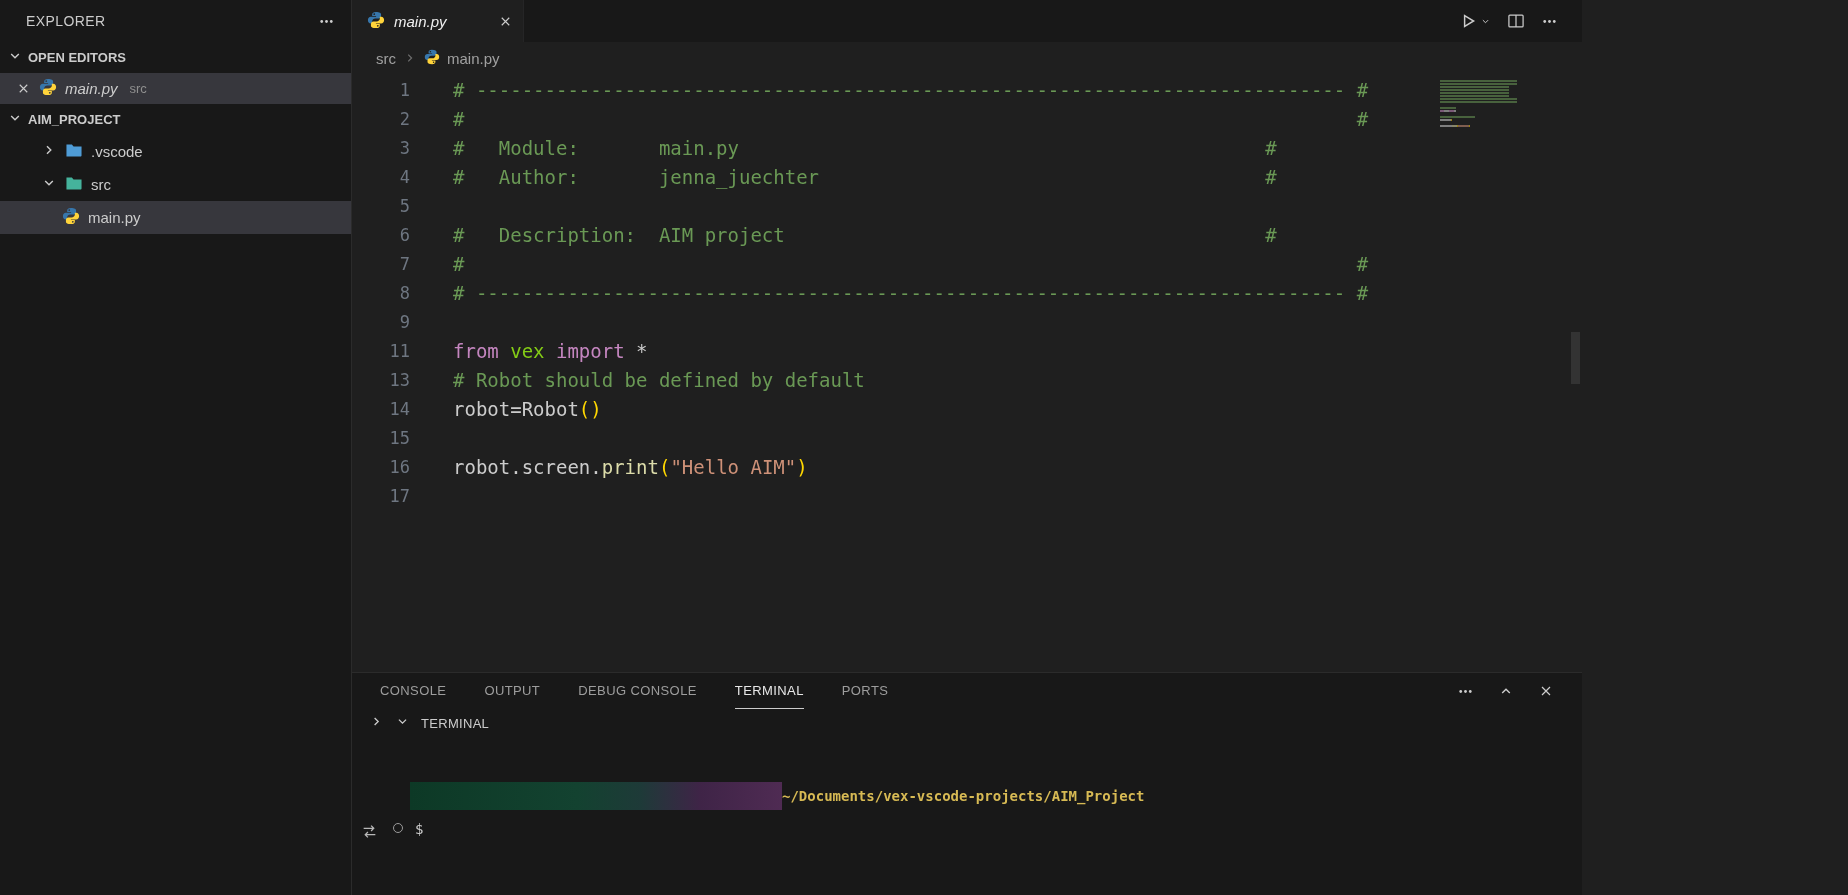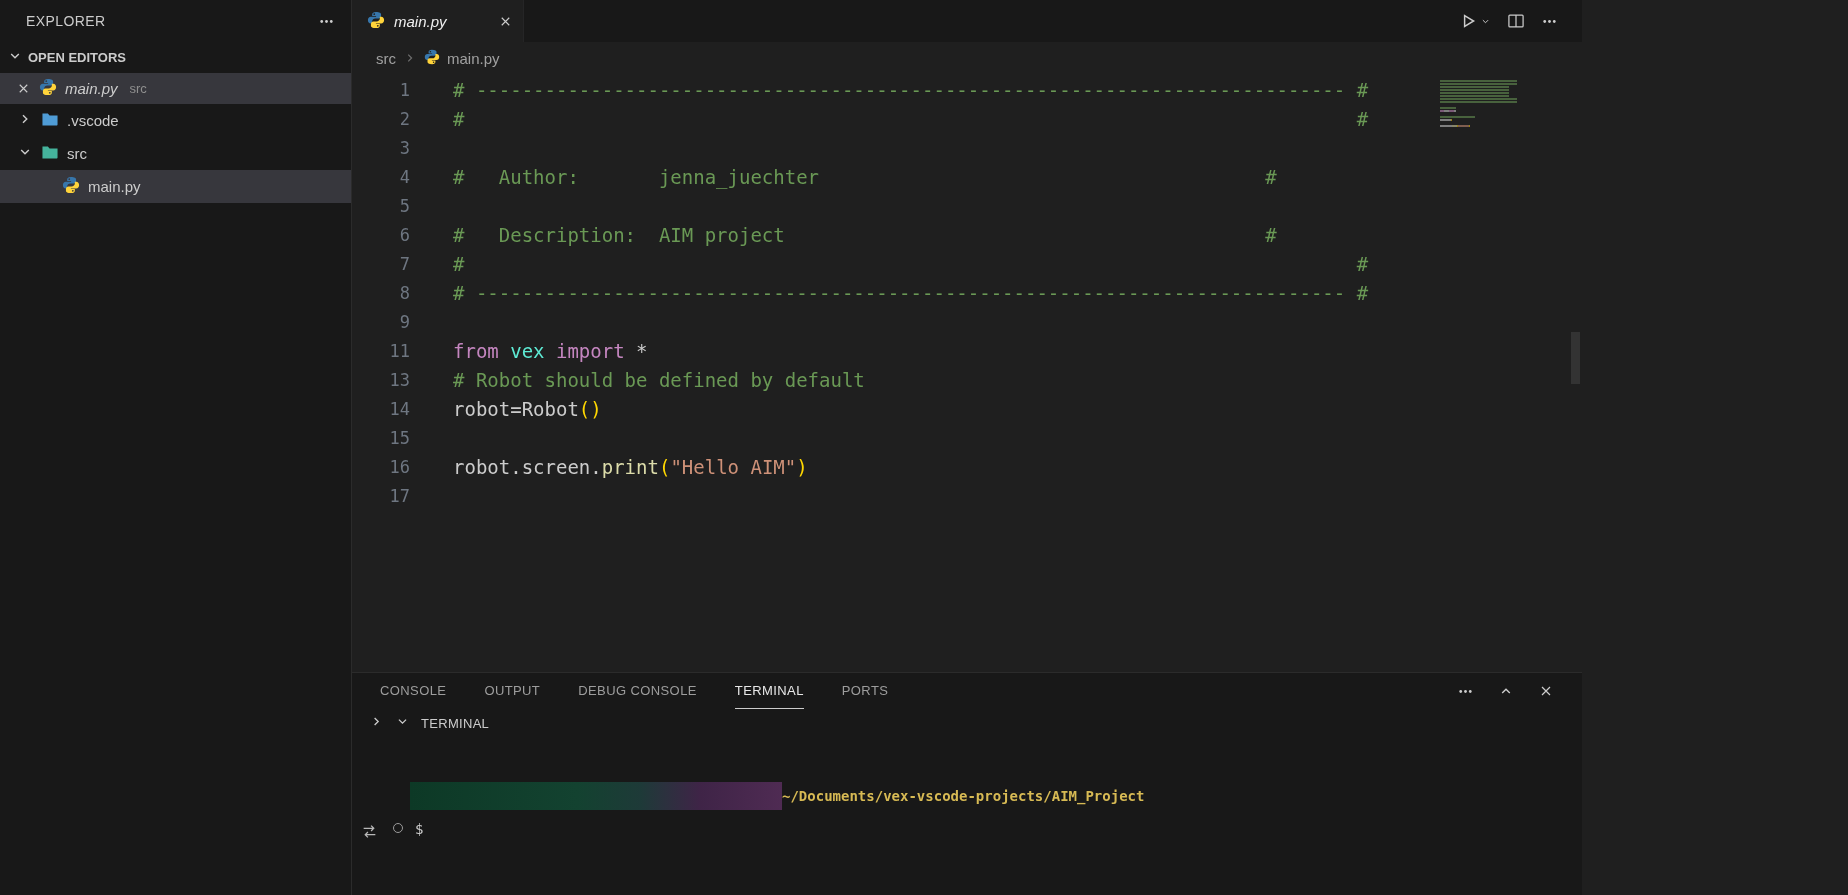--- a/index.html
+++ b/index.html
@@ -13,21 +13,21 @@
   .sb-header { height:42px; display:flex; align-items:center; padding:0 16px 0 26px; font-size:14px; }
   .sb-title { flex:1; letter-spacing:.4px; }
   .section-row { height:31px; display:flex; align-items:center; gap:5px; padding-left:7px;
                  font-size:13px; font-weight:700; cursor:pointer; }
   .oe-row { height:31px; display:flex; align-items:center; gap:8px; padding-left:16px; font-size:15px; cursor:pointer; }
   .oe-row.selected { background:#37373d; }
   .oe-label { font-style:italic; }
   .oe-detail { color:#8f8f8f; font-size:13px; margin-left:4px; }
   .tree-row { height:33px; display:flex; align-items:center; gap:8px; font-size:15px; cursor:pointer; }
   .tree-row.selected { background:#37373d; }
-  .indent1 { padding-left:17px; }
+  .indent1 { padding-left:41px; }
   .indent2 { padding-left:62px; }
   .icon-btn { cursor:pointer; display:flex; align-items:center; }
 
   
   main { flex:1; min-width:0; display:flex; flex-direction:column; }
   .titlebar-row { height:42px; background:#181818; display:flex; }
   .tabbar { flex:1; display:flex; }
   .tab { width:172px; background:#1f1f1f; display:flex; align-items:center; gap:9px;
          padding:0 10px 0 15px; color:#eeeeee; font-size:15px; border-right:1px solid #252526; cursor:pointer; }
   .tab-label { font-style:italic; flex:1; }
@@ -134,20 +134,28 @@
       </span>
       <span>
         <svg width="18" height="18" viewBox="0 0 16 16">
             <use href="#py-logo"></use>
           </svg>
       </span>
       <span class="oe-label">main.py</span>
       <span class="oe-detail">src</span>
     </div>
 
+    <div class="section-row">
+      <span style="color:#cccccc">
+        <svg width="16" height="16" viewBox="0 0 16 16">
+            <use href="#chev-down"></use>
+          </svg>
+      </span>
+      <span>AIM_PROJECT</span>
+    </div>
 
     <div class="tree-row indent1">
       <span style="color:#cccccc">
         <svg width="16" height="16" viewBox="0 0 16 16">
             <use href="#chev-right"></use>
           </svg>
       </span>
       <span style="color:#4f9cd6">
         <svg width="18" height="18" viewBox="0 0 16 16">
             <use href="#folder-shape"></use>
@@ -233,28 +241,28 @@
             <use href="#py-logo"></use>
           </svg>
       </span>
       <span>main.py</span>
     </div>
 
     <div class="editor">
       <div id="code-lines">
           <div class="code-line"><span class="gutter">1</span><span class="code-text"><span style="color: rgb(106, 153, 85);"># ---------------------------------------------------------------------------- #</span></span></div>
           <div class="code-line"><span class="gutter">2</span><span class="code-text"><span style="color: rgb(106, 153, 85);">#                                                                              #</span></span></div>
-          <div class="code-line"><span class="gutter">3</span></div>
+          <div class="code-line"><span class="gutter">3</span><span class="code-text"><span style="color: rgb(106, 153, 85);">#   Module:       main.py                                              #</span></span></div>
           <div class="code-line"><span class="gutter">4</span><span class="code-text"><span style="color: rgb(106, 153, 85);">#   Author:       jenna_juechter                                       #</span></span></div>
           <div class="code-line"><span class="gutter">5</span></div>
           <div class="code-line"><span class="gutter">6</span><span class="code-text"><span style="color: rgb(106, 153, 85);">#   Description:  AIM project                                          #</span></span></div>
           <div class="code-line"><span class="gutter">7</span><span class="code-text"><span style="color: rgb(106, 153, 85);">#                                                                              #</span></span></div>
           <div class="code-line"><span class="gutter">8</span><span class="code-text"><span style="color: rgb(106, 153, 85);"># ---------------------------------------------------------------------------- #</span></span></div>
           <div class="code-line"><span class="gutter">9</span><span class="code-text"></span></div>
-          <div class="code-line"><span class="gutter">11</span><span class="code-text"><span style="color: rgb(197, 134, 192);">from</span><span style="color: #5eead4;"> vex </span><span style="color: rgb(197, 134, 192);">import</span><span style="color: rgb(204, 204, 204);"> *</span></span></div>
+          <div class="code-line"><span class="gutter">11</span><span class="code-text"><span style="color: rgb(197, 134, 192);">from</span><span style="color: #84cc16;"> vex </span><span style="color: rgb(197, 134, 192);">import</span><span style="color: rgb(204, 204, 204);"> *</span></span></div>
           <div class="code-line"><span class="gutter">13</span><span class="code-text"><span style="color: rgb(106, 153, 85);"># Robot should be defined by default</span></span></div>
           <div class="code-line"><span class="gutter">14</span><span class="code-text"><span style="color: rgb(204, 204, 204);">robot=Robot</span><span style="color: rgb(255, 215, 0);">()</span></span></div>
           <div class="code-line"><span class="gutter">15</span><span class="code-text"></span></div>
           <div class="code-line"><span class="gutter">16</span><span class="code-text"><span style="color: rgb(204, 204, 204);">robot.screen.</span><span style="color: rgb(220, 220, 170);">print</span><span style="color: rgb(255, 215, 0);">(</span><span style="color: rgb(206, 145, 120);">"Hello AIM"</span><span style="color: rgb(255, 215, 0);">)</span></span></div>
           <div class="code-line"><span class="gutter">17</span><span class="code-text"></span></div>
         </div>
       <div class="minimap" id="minimap">
           <div class="mm-line">
             <span style="width: 76.8px; background: rgb(106, 153, 85);"></span>
           </div>

